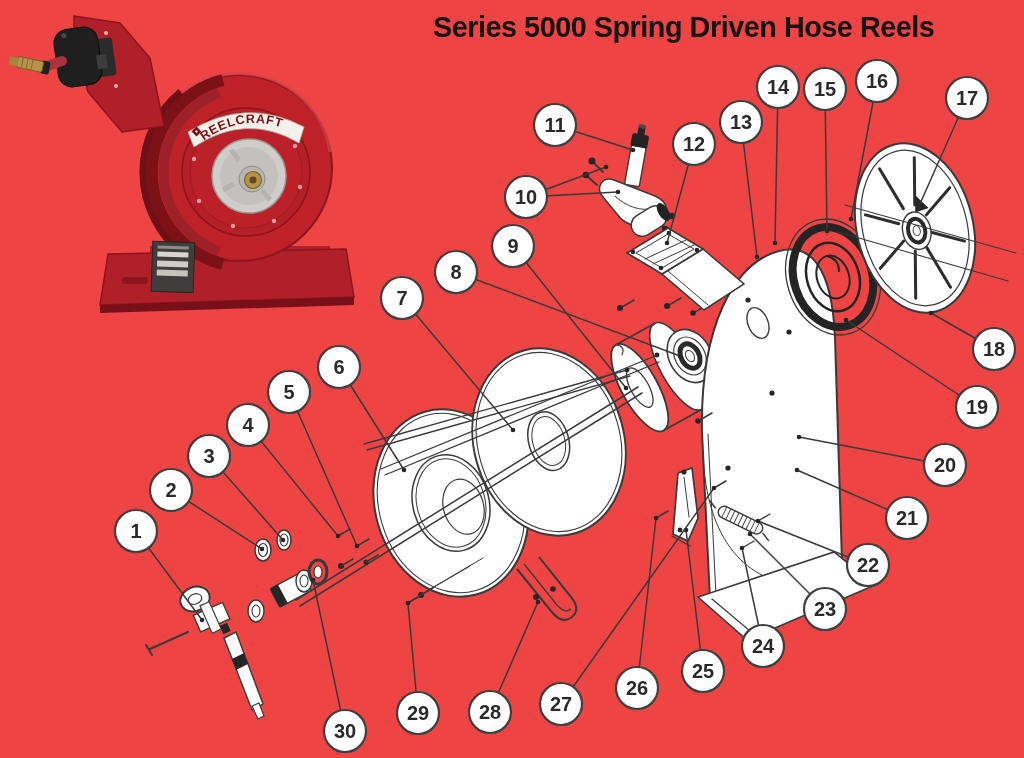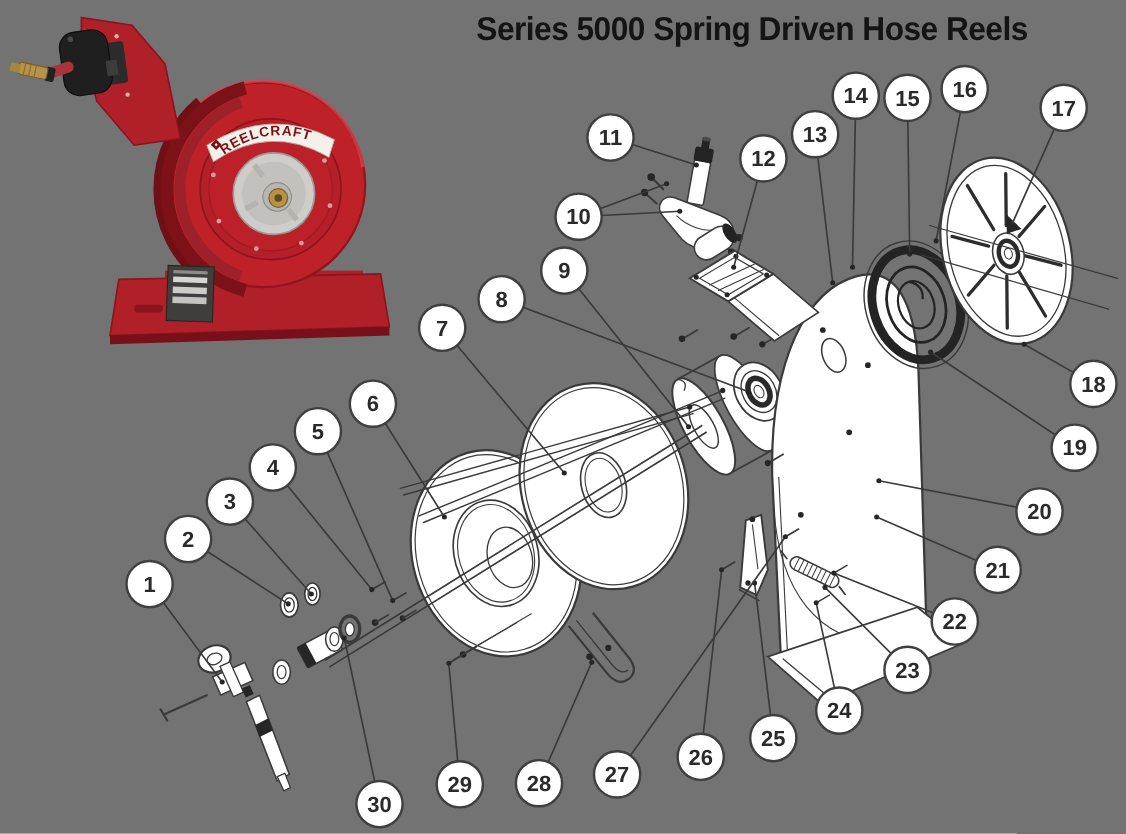--- a/index.html
+++ b/index.html
@@ -1,16 +1,16 @@
 <!DOCTYPE html>
 <html><head>
 <meta charset="utf-8">
 <style>
   html,body{margin:0;padding:0;background:#ffffff;}
-  .stage{position:relative;width:1024px;height:758px;background:#737373;overflow:hidden;
+  .stage{position:relative;width:1024px;height:758px;background:#ef4444;overflow:hidden;
          font-family:"Liberation Sans",sans-serif;}
   .title{position:absolute;left:433px;top:10px;font-size:30px;font-weight:bold;
          letter-spacing:-0.5px;color:#141414;transform:scaleX(0.96);transform-origin:left top;
          white-space:nowrap;}
   svg{position:absolute;left:0;top:0;}
   .ln{stroke:#3a3a3a;fill:none;stroke-linecap:round;}
   .fw{fill:#ffffff;stroke:#3a3a3a;}
   .nf{fill:none;stroke:#3a3a3a;}
   .dk{fill:#262626;stroke:none;}
   .co{fill:#ffffff;stroke:#3f3f3f;}

